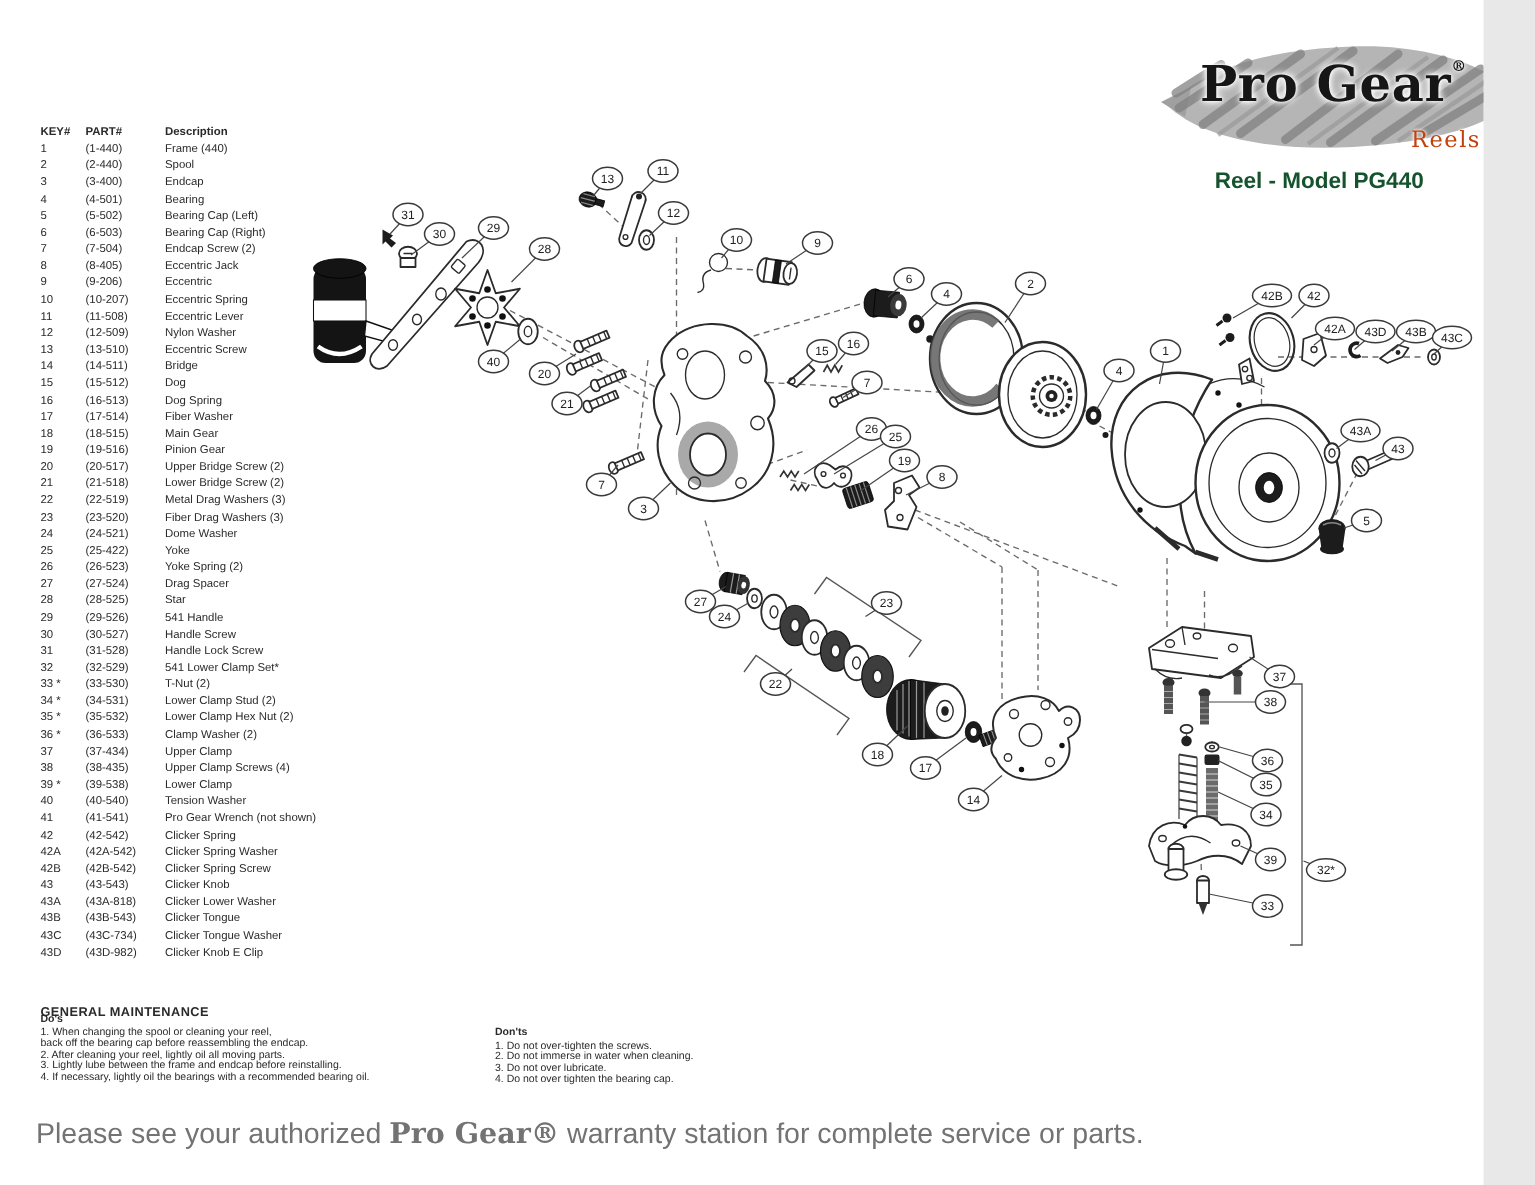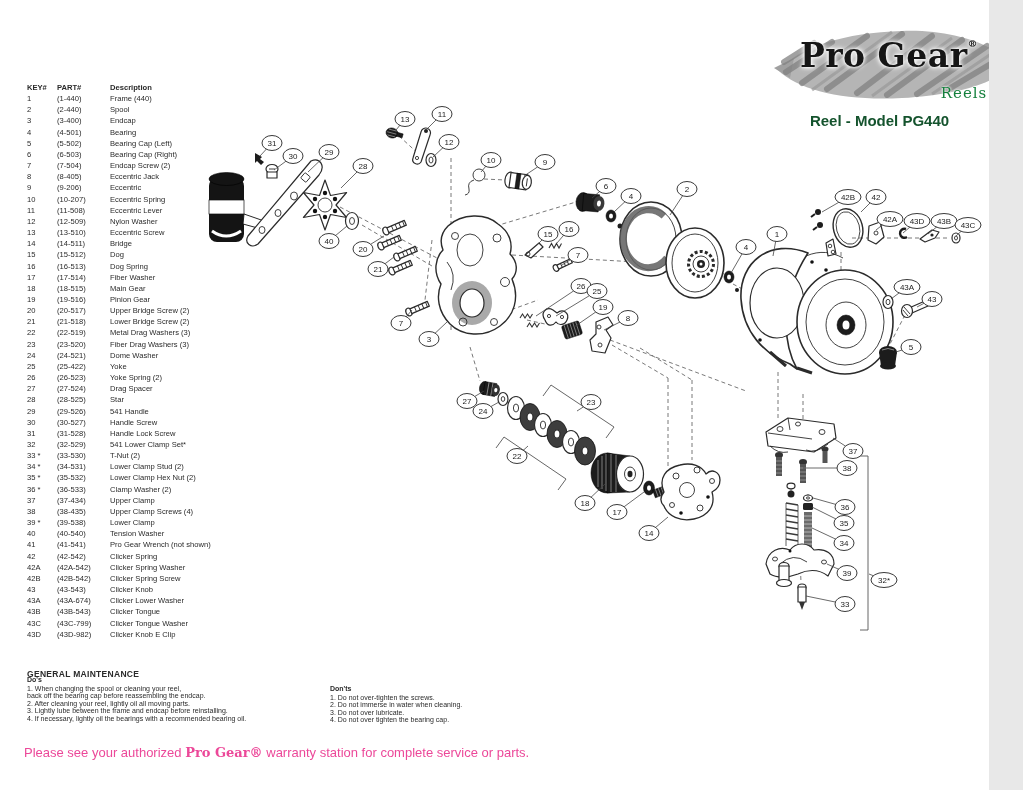--- a/index.html
+++ b/index.html
@@ -6,21 +6,21 @@
   .page{position:relative;width:989px;height:790px;background:#ffffff;overflow:hidden;
         font-family:"Liberation Sans",sans-serif;color:#2a2a2a;}
   
   .logo{position:absolute;left:772px;top:20px;width:242px;height:92px;}
   .logo svg{position:absolute;left:0;top:0;}
   .brand-text{position:absolute;left:8px;top:16px;width:218px;text-align:center;
     font-family:"DejaVu Serif","Liberation Serif",serif;font-weight:bold;font-size:33px;
     color:#161616;letter-spacing:.5px;text-shadow:0 0 2px #fff,0 0 4px #fff,0 0 6px #fff;}
   .brand-text sup{font-size:10px;vertical-align:20px;}
   .brand-sub{position:absolute;left:152px;top:64px;width:80px;text-align:center;
-    font-family:"DejaVu Serif","Liberation Serif",serif;font-size:15px;color:#15803d;
+    font-family:"DejaVu Serif","Liberation Serif",serif;font-size:15px;color:#c2410c;
     letter-spacing:1px;text-shadow:0 0 2px #fff,0 0 3px #fff;}
   .doc-title{position:absolute;left:782px;top:112px;width:195px;text-align:center;
     font-weight:bold;font-size:15px;color:#14532d;line-height:18px;}
   
   .parts-table{position:absolute;left:27px;top:82px;width:200px;font-size:7.6px;line-height:11.15px;}
   .t-row{display:grid;grid-template-columns:30px 53px 1fr;white-space:nowrap;}
   .t-head{font-weight:bold;}
   
   .diagram{position:absolute;left:185px;top:95px;width:830px;height:560px;}
   .p{fill:#fff;stroke:#2b2b2b;stroke-width:1.2;stroke-linejoin:round;}
@@ -28,21 +28,21 @@
   .dk{fill:#1c1c1c;stroke:#000;stroke-width:0.5;}
   .dash{fill:none;stroke:#6a6a6a;stroke-width:0.9;stroke-dasharray:4 3;}
   .thin{fill:none;stroke:#555;stroke-width:0.9;}
   .zz{fill:none;stroke:#333;stroke-width:1.1;}
   .wfib{fill:#3d3d3d;stroke:#111;stroke-width:0.8;}
   
   .maint-head{position:absolute;left:27px;top:653px;font-size:8.5px;font-weight:bold;letter-spacing:.3px;margin-top:16px;}
   .dos{position:absolute;left:27px;top:676px;font-size:7px;line-height:7.6px;}
   .donts{position:absolute;left:330px;top:685px;font-size:7px;line-height:7.6px;}
   .list-title{font-weight:bold;margin-bottom:1px;}
-  .footer{position:absolute;left:24px;top:745px;font-size:13px;color:#ec4899;}
+  .footer{position:absolute;left:24px;top:745px;font-size:19px;color:#737373;}
   .footer b{font-family:"DejaVu Serif","Liberation Serif",serif;}
 </style>
 </head>
 <body>
 
 <div class="page">
 
   <div class="logo">
     <svg width="242" height="92" viewBox="0 0 242 92">
       <path d="M6,50 C30,26 72,13 130,11 C182,9 226,26 237,44 C229,62 186,75 130,78 C74,81 27,71 6,50 Z" fill="#b5b5b5"></path>
@@ -298,31 +298,31 @@
           <span>(42B-542)</span>
           <span>Clicker Spring Screw</span>
         </div>
         <div class="t-row">
           <span>43</span>
           <span>(43-543)</span>
           <span>Clicker Knob</span>
         </div>
         <div class="t-row">
           <span>43A</span>
-          <span>(43A-674)</span>
+          <span>(43A-818)</span>
           <span>Clicker Lower Washer</span>
         </div>
         <div class="t-row">
           <span>43B</span>
           <span>(43B-543)</span>
           <span>Clicker Tongue</span>
         </div>
         <div class="t-row">
           <span>43C</span>
-          <span>(43C-799)</span>
+          <span>(43C-734)</span>
           <span>Clicker Tongue Washer</span>
         </div>
         <div class="t-row">
           <span>43D</span>
           <span>(43D-982)</span>
           <span>Clicker Knob E Clip</span>
         </div>
       </div>
   </div>
 

